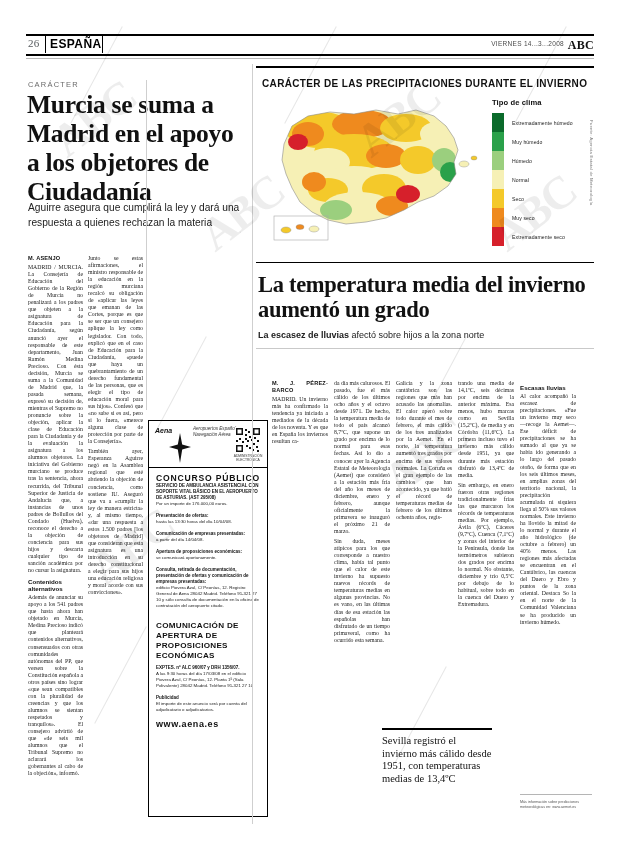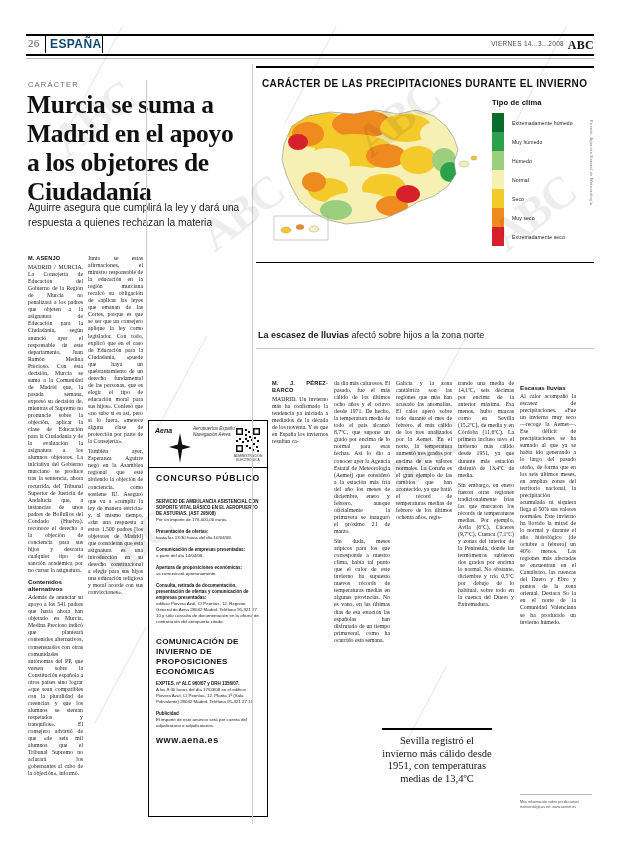--- a/index.html
+++ b/index.html
@@ -7,21 +7,21 @@
        font-family:"Liberation Serif",serif;color:#111;}
   .page{position:absolute;inset:0;background:#fff;}
   .rule-top{position:absolute;left:26px;top:34px;width:568px;height:2px;background:#000;}
   .rule-bot{position:absolute;left:26px;top:54px;width:568px;height:2px;background:#000;}
   .rule-grey{position:absolute;left:26px;top:58px;width:568px;height:1px;background:#b9b9b9;}
   .folio{position:absolute;left:28px;top:37px;font-family:"Liberation Serif",serif;
          font-size:11px;color:#55595c;letter-spacing:.2px;}
   .sep1{position:absolute;left:45px;top:36px;width:1px;height:17px;background:#000;}
   .sep2{position:absolute;left:102px;top:36px;width:1px;height:17px;background:#000;}
   .section-name{position:absolute;left:50px;top:37px;font-family:"Liberation Sans",sans-serif;
-         font-size:12px;font-weight:bold;letter-spacing:.4px;color:#0c4a6e;}
+         font-size:12px;font-weight:bold;letter-spacing:.4px;color:#000000;}
   .dateline{position:absolute;right:56px;top:40px;font-family:"Liberation Sans",sans-serif;
          font-size:6.5px;color:#4c4c4c;letter-spacing:.3px;white-space:nowrap;}
   .abc-logo{position:absolute;right:26px;top:38px;font-family:"Liberation Serif",serif;
          font-size:12px;font-weight:bold;letter-spacing:.3px;color:#111;}
 
   
   .kicker{position:absolute;left:28px;top:80px;font-family:"Liberation Sans",sans-serif;
           font-size:7.5px;letter-spacing:1.2px;color:#6a6a6a;}
   .headline{position:absolute;left:27px;top:90px;width:222px;
             font-family:"Liberation Serif",serif;font-weight:bold;font-size:25.5px;
@@ -80,37 +80,37 @@
   .ad-head{position:relative;height:46px;border-bottom:0;}
   .ad-logo{position:absolute;left:6px;top:6px;font-family:"Liberation Sans",sans-serif;
            font-size:7px;font-weight:bold;font-style:italic;color:#111;}
   .ad-logo-sub{position:absolute;left:44px;top:5px;width:68px;
                font-family:"Liberation Sans",sans-serif;font-size:4.6px;font-style:italic;
                line-height:6px;color:#333;}
   .ad-star{position:absolute;left:20px;top:12px;width:22px;height:30px;}
   .ad-divider{position:absolute;left:0;top:46px;width:100%;height:1px;background:#000;}
   .ad-body{position:absolute;left:7px;top:52px;width:104px;}
   .ad-h1{font-family:"Liberation Sans",sans-serif;font-size:8.6px;font-weight:bold;
-         letter-spacing:.8px;color:#111;margin-bottom:16px;}
+         letter-spacing:.8px;color:#111;margin-bottom:0;}
   .ad-h2{font-family:"Liberation Sans",sans-serif;font-size:8.1px;font-weight:bold;
          letter-spacing:.3px;line-height:10px;color:#111;margin:12px 0 4px 0;}
   .ad-b{font-family:"Liberation Sans",sans-serif;font-size:4.5px;font-weight:bold;
         line-height:6px;color:#111;}
   .ad-t{font-family:"Liberation Sans",sans-serif;font-size:4.4px;line-height:6px;
         color:#222;margin-bottom:6px;}
   .ad-url{font-family:"Liberation Sans",sans-serif;font-size:9px;font-weight:bold;
           letter-spacing:.6px;color:#111;}
   .ad-qr{position:absolute;right:6px;top:6px;width:26px;height:26px;}
   .ad-qr-lb{position:absolute;right:3px;top:33px;width:32px;text-align:center;
             font-family:"Liberation Sans",sans-serif;font-size:3.3px;line-height:4px;color:#333;}
 
   
   .pull{position:absolute;left:382px;top:735px;width:110px;}
   .pull-rule{position:absolute;left:382px;top:728px;width:110px;height:2px;background:#000;}
-  .pull-t{font-family:"Liberation Serif",serif;font-size:10.5px;line-height:12.6px;color:#111;text-align:center;}
+  .pull-t{font-family:"Liberation Serif",serif;font-size:10.5px;line-height:12.6px;color:#111;}
 
   .footnote{position:absolute;left:520px;top:800px;width:72px;
             font-family:"Liberation Sans",sans-serif;font-size:3.7px;line-height:5px;color:#555;}
   .foot-rule{position:absolute;left:520px;top:794px;width:72px;height:1px;background:#b5b5b5;}
 
   
   .wm{position:absolute;font-family:"Liberation Serif",serif;font-weight:bold;
       font-size:46px;color:rgba(0,0,0,0.07);transform:rotate(-38deg);
       pointer-events:none;user-select:none;letter-spacing:-2px;}
   .wm-slash{position:absolute;width:1px;height:110px;background:rgba(0,0,0,0.10);
@@ -233,20 +233,21 @@
       <div class="legend-sw" style="background:#ef8a1e"></div>
       <div class="legend-lb">Muy seco</div>
     </div>
     <div class="legend-row">
       <div class="legend-sw" style="background:#d6202b"></div>
       <div class="legend-lb">Extremadamente seco</div>
     </div>
   </div>
 
   <div class="wx-rule"></div>
+  <div class="wx-head">La temperatura media del invierno aumentó un grado</div>
   <div class="wx-sub">
     <b>La escasez de lluvias</b><span> afectó sobre hijos a la zona norte</span>
   </div>
   <div class="wx-subrule"></div>
 
   <div class="bodycol" id="wx-a">
     <div class="byline">M. J. PÉREZ-BARCO</div>
     <p>MADRID. Un invierno más ha confirmado la tendencia ya iniciada a mediados de la década de los noventa. Y es que en España los inviernos resultan ca-</p>
   </div>
   <div class="bodycol" id="wx-b">
@@ -317,21 +318,21 @@
       <div class="ad-b">SERVICIO DE AMBULANCIA ASISTENCIAL CON SOPORTE VITAL BÁSICO EN EL AEROPUERTO DE ASTURIAS. (AST 295/08)</div>
       <div class="ad-t">Por un importe de 176.000,00 euros.</div>
       <div class="ad-b">Presentación de ofertas:</div>
       <div class="ad-t">hasta las 13:30 horas del día 10/04/08.</div>
       <div class="ad-b">Comunicación de empresas presentadas:</div>
       <div class="ad-t">a partir del día 14/04/08.</div>
       <div class="ad-b">Apertura de proposiciones económicas:</div>
       <div class="ad-t">se comunicará oportunamente.</div>
       <div class="ad-b">Consulta, retirada de documentación, presentación de ofertas y comunicación de empresas presentadas:</div>
       <div class="ad-t">edificio Piovera Azul, C/ Peonías, 12. Registro General de Aena 28042 Madrid. Teléfono 91-321 27 10 y sólo consulta de documentación en la oficina de contratación del aeropuerto citado.</div>
-      <div class="ad-h2">COMUNICACIÓN DE INVIERNO DE PROPOSICIONES ECONÓMICAS</div>
+      <div class="ad-h2">COMUNICACIÓN DE APERTURA DE PROPOSICIONES ECONÓMICAS</div>
       <div class="ad-b">EXPTES. nº ALC 960/07 y DRH 1356/07.</div>
       <div class="ad-t">A las 9:30 horas del día 17/03/08 en el edificio Piovera Azul, C/ Peonías, 12. Planta 1ª (Sala Polivalente) 28042 Madrid. Teléfono 91-321 27 10</div>
       <div class="ad-b">Publicidad</div>
       <div class="ad-t">El importe de este anuncio será por cuenta del adjudicatario o adjudicatarios.</div>
       <div class="ad-url">www.aena.es</div>
     </div>
   </div>
 
   <div class="vrule" style="left:146px;top:80px;height:330px;"></div>
   <div class="vrule" style="left:252px;top:64px;height:760px;"></div>

